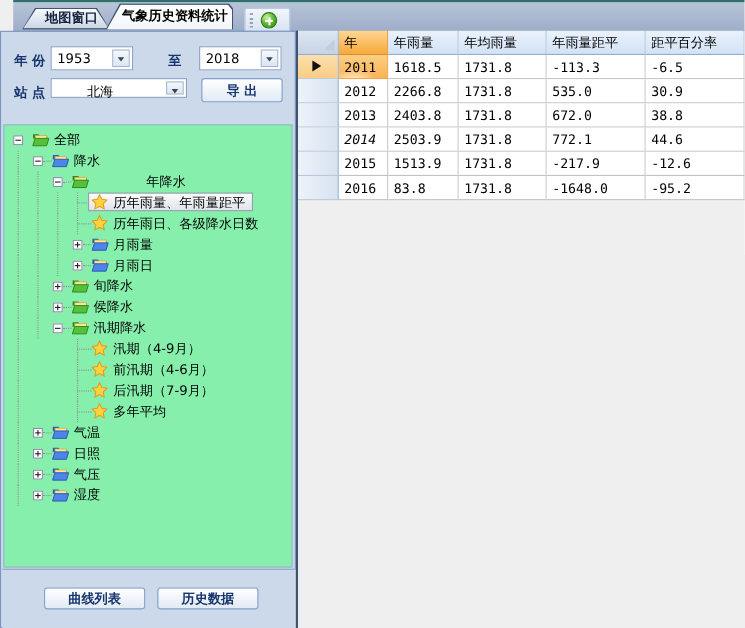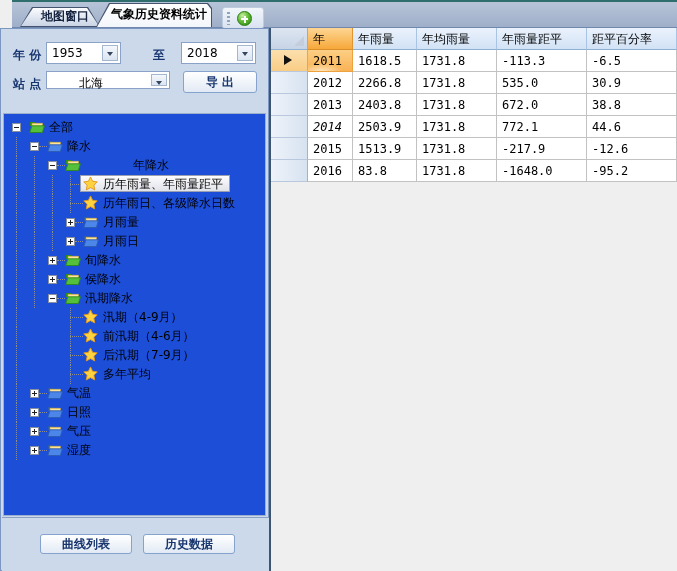--- a/index.html
+++ b/index.html
@@ -48,21 +48,21 @@
   .combo .dd::after{content:'';position:absolute;left:4px;top:6px;width:0;height:0;
     border-left:3.5px solid transparent;border-right:3.5px solid transparent;
     border-top:4px solid #36465e;}
   .btn{position:absolute;background:linear-gradient(#ffffff,#e2eaf5);
     border:1px solid #85a3cc;border-radius:3px;box-sizing:border-box;
     color:#17356e;font-weight:bold;font-size:12px;display:flex;
     align-items:center;justify-content:center;white-space:pre;}
 
   
   #tree{position:absolute;left:2px;top:84px;width:263px;height:403px;
-    background:#1d4ed8;border:1px solid #9cb0cc;box-sizing:border-box;
+    background:#86efac;border:1px solid #9cb0cc;box-sizing:border-box;
     padding-top:4px;overflow:hidden;}
   .titem{position:relative;height:19px;}
   .vline{position:absolute;top:0;bottom:0;width:0;border-left:1px dotted #8f8f8f;}
   .hdots{position:absolute;top:9px;height:0;border-top:1px dotted #8f8f8f;}
   .exp{position:absolute;top:5px;width:9px;height:9px;background:#fff;
     border:1px solid #8791a1;box-sizing:border-box;}
   .exp::before{content:'';position:absolute;left:1px;top:3px;width:5px;height:1px;background:#222;}
   .exp.plus::after{content:'';position:absolute;left:3px;top:1px;width:1px;height:5px;background:#222;}
   .ticon{position:absolute;top:1px;width:16px;height:16px;}
   .tlabel{position:absolute;top:0;font-size:12px;color:#000;line-height:18px;white-space:nowrap;}

